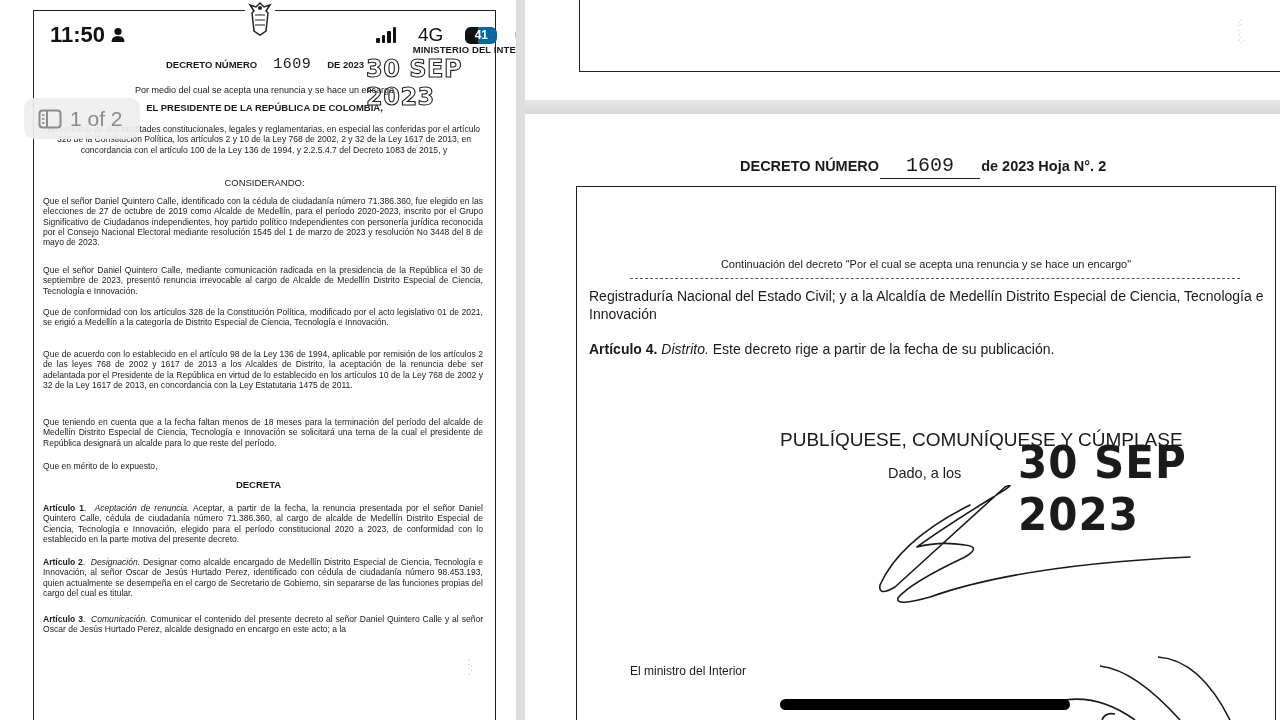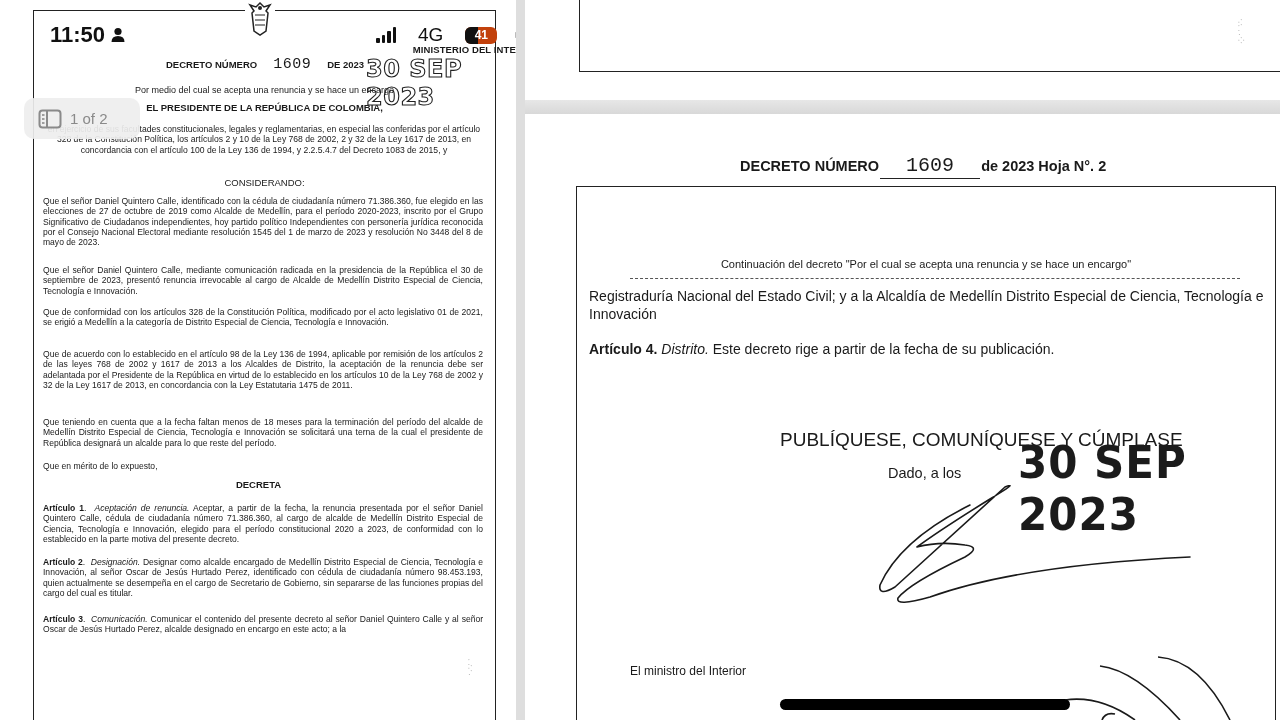--- a/index.html
+++ b/index.html
@@ -22,28 +22,28 @@
   .para b { font-weight: bold; }
   .para i { font-style: italic; }
   .decreta { position: absolute; top: 479px; left: 33px; width: 451px; text-align: center; font-size: 9.5px; font-weight: bold; }
 
   
   .status-time { position: absolute; left: 50px; top: 22px; font-size: 22px; font-weight: bold; color: #111; display: flex; align-items: center; gap: 6px; }
   .status-right { position: absolute; left: 376px; top: 24px; display: flex; align-items: center; gap: 22px; }
   .signal { display: flex; align-items: flex-end; gap: 2px; height: 16px; }
   .signal span { display: block; width: 3.5px; background: #111; border-radius: 1px; }
   .net { font-size: 19px; color: #111; }
-  .battery { position: relative; width: 32px; height: 17px; border-radius: 6px; background: #c2410c; overflow: hidden; }
+  .battery { position: relative; width: 32px; height: 17px; border-radius: 6px; background: #0369a1; overflow: hidden; }
   .battery-fill { position: absolute; left: 0; top: 0; bottom: 0; width: 13px; background: #111; }
   .battery-text { position: absolute; inset: 0; text-align: center; font-size: 12px; font-weight: bold; line-height: 17px; color: #fff; }
   .battery-cap { width: 2px; height: 6px; background: #bbb; border-radius: 0 2px 2px 0; margin-left: -4px; }
 
   
   .page-badge { position: absolute; left: 24px; top: 98px; width: 116px; height: 41px; background: rgba(238,238,238,0.92); border-radius: 10px; display: flex; align-items: center; gap: 8px; padding-left: 14px; cursor: pointer; }
-  .page-badge-text { font-size: 15px; color: #8a8a8a; }
+  .page-badge-text { font-size: 21px; color: #8a8a8a; }
 
   
   .divider { position: absolute; left: 516px; top: 0; width: 9px; height: 720px; background: #dedede; }
 
   
   .right-pane { position: absolute; left: 525px; top: 0; width: 755px; height: 720px; background: #fff; }
   .page-gap { position: absolute; left: 525px; top: 100px; width: 755px; height: 14px; background: linear-gradient(#e7e7e7, #d8d8d8); }
   .prev-page-frame { position: absolute; left: 579px; top: -2px; width: 710px; height: 74px; border: 1.5px solid #222; border-top: none; }
   .page2-title { position: absolute; left: 740px; top: 154px; font-size: 14.5px; font-weight: bold; display: flex; align-items: baseline; }
   .page2-num { font-family: "Liberation Mono", monospace; font-weight: normal; font-size: 20px; border-bottom: 1.5px solid #222; padding: 0 26px 1px 26px; margin: 0 1px; }

